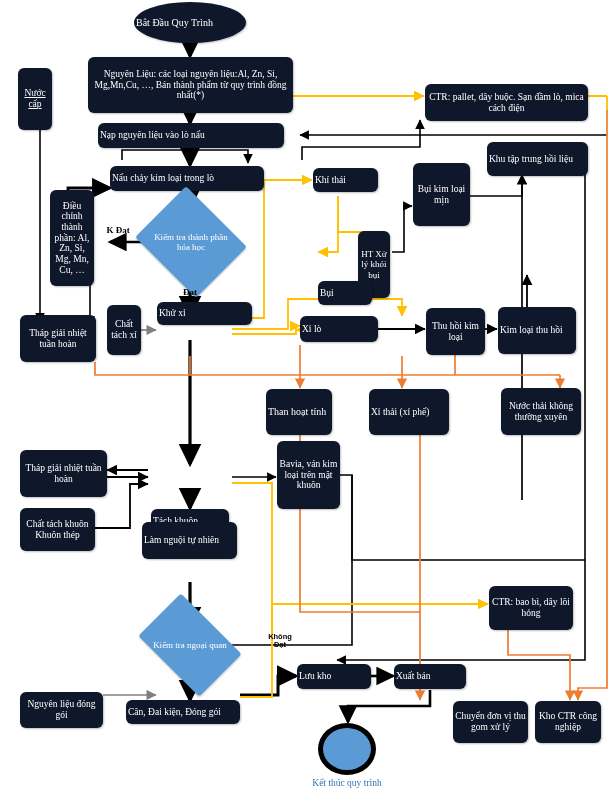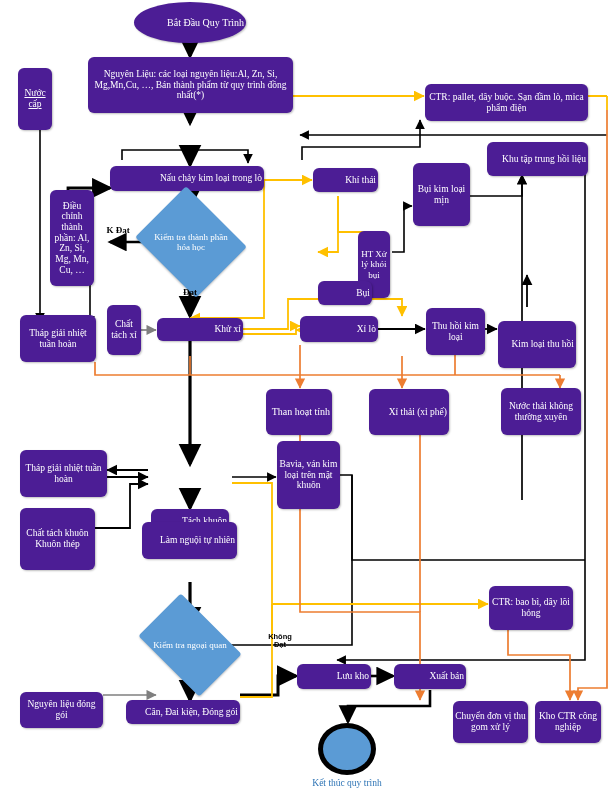--- a/index.html
+++ b/index.html
@@ -1,19 +1,19 @@
 <!DOCTYPE html>
 <html><head>
 <meta charset="utf-8">
 <style>
   html,body{margin:0;padding:0;background:#ffffff;}
   body{font-family:"Liberation Serif",serif;}
   #canvas{position:relative;width:613px;height:797px;background:#ffffff;overflow:hidden;}
-  .node{position:absolute;background:#4c1d95;color:#ffffff;display:flex;align-items:center;
-        justify-content:flex-end;text-align:center;border-radius:6px;
+  .node{position:absolute;background:#0f172a;color:#ffffff;display:flex;align-items:center;
+        justify-content:flex-start;text-align:center;border-radius:6px;
         font-family:"Liberation Serif",serif;line-height:1.12;
         box-shadow:1px 1px 2px rgba(0,0,0,0.25);box-sizing:border-box;padding:1px 2px;}
   .node.oval{border-radius:50%;}
   .diamond{position:absolute;}
   .diamond .dshape{position:absolute;inset:0;background:#5B9BD5;
         transform:rotate(45deg);border-radius:3px;box-shadow:1px 1px 2px rgba(0,0,0,0.22);}
   .diamond .dtext{position:absolute;inset:0;display:flex;align-items:center;
         justify-content:center;text-align:center;color:#fff;line-height:1.12;
         font-family:"Liberation Serif",serif;z-index:2;}
   .term{position:absolute;border-radius:50%;background:#5B9BD5;border:5px solid #000;box-sizing:border-box;}
@@ -170,23 +170,26 @@
   </div>
 
   <div class="node" style="left:88px;top:57px;width:205px;height:56px;font-size:9.5px;">
     <span>Nguyên Liệu: các loại nguyên liệu:Al, Zn, Si, Mg,Mn,Cu, …, Bán thành phẩm từ quy trình đồng nhất(*)</span>
   </div>
 
   <div class="node" style="left:18px;top:68px;width:34px;height:62px;font-size:9.5px;text-decoration:underline;">
     <span>Nước cấp</span>
   </div>
 
+  <div class="node" style="left:98px;top:123px;width:186px;height:25px;font-size:9.5px;">
+    <span>Nạp nguyên liệu vào lò nấu</span>
+  </div>
 
   <div class="node" style="left:425px;top:84px;width:163px;height:37px;font-size:9.5px;">
-    <span>CTR: pallet, dây buộc. Sạn đầm lò, mica phẩm điện</span>
+    <span>CTR: pallet, dây buộc. Sạn đầm lò, mica cách điện</span>
   </div>
 
   <div class="node" style="left:110px;top:166px;width:154px;height:25px;font-size:9.5px;">
     <span>Nấu chảy kim loại trong lò</span>
   </div>
 
   <div class="node" style="left:487px;top:142px;width:101px;height:34px;font-size:9.5px;">
     <span>Khu tập trung hồi liệu</span>
   </div>
 
@@ -216,53 +219,53 @@
   </div>
 
   <div class="node" style="left:20px;top:315px;width:76px;height:47px;font-size:9.5px;">
     <span>Tháp giải nhiệt tuần hoàn</span>
   </div>
 
   <div class="node" style="left:107px;top:305px;width:34px;height:50px;font-size:9.5px;">
     <span>Chất tách xỉ</span>
   </div>
 
-  <div class="node" style="left:157px;top:318px;width:86px;height:23px;font-size:9.5px;">
+  <div class="node" style="left:157px;top:302px;width:95px;height:23px;font-size:9.5px;">
     <span>Khử xỉ</span>
   </div>
 
   <div class="node" style="left:300px;top:316px;width:78px;height:26px;font-size:9.5px;">
     <span>Xỉ lò</span>
   </div>
 
   <div class="node" style="left:426px;top:308px;width:59px;height:47px;font-size:9.5px;">
     <span>Thu hồi kim loại</span>
   </div>
 
-  <div class="node" style="left:498px;top:321px;width:78px;height:47px;font-size:9.5px;">
+  <div class="node" style="left:498px;top:307px;width:78px;height:47px;font-size:9.5px;">
     <span>Kim loại thu hồi</span>
   </div>
 
   <div class="node" style="left:266px;top:389px;width:66px;height:46px;font-size:10px;">
     <span>Than hoạt tính</span>
   </div>
 
   <div class="node" style="left:369px;top:389px;width:80px;height:46px;font-size:9.5px;">
     <span>Xỉ thải (xỉ phế)</span>
   </div>
 
   <div class="node" style="left:501px;top:388px;width:80px;height:47px;font-size:9.5px;">
     <span>Nước thải không thường xuyên</span>
   </div>
 
   <div class="node" style="left:20px;top:450px;width:87px;height:47px;font-size:9.5px;">
     <span>Tháp giải nhiệt tuần hoàn</span>
   </div>
 
-  <div class="node" style="left:20px;top:508px;width:75px;height:62px;font-size:9.5px;">
+  <div class="node" style="left:20px;top:508px;width:75px;height:43px;font-size:9.5px;">
     <span>Chất tách khuôn Khuôn thép</span>
   </div>
 
 
   <div class="node" style="left:277px;top:441px;width:63px;height:68px;font-size:9.5px;">
     <span>Bavia, ván kim loại trên mặt khuôn</span>
   </div>
 
   <div class="node" style="left:151px;top:509px;width:78px;height:25px;font-size:9.5px;">
     <span>Tách khuôn</span>

